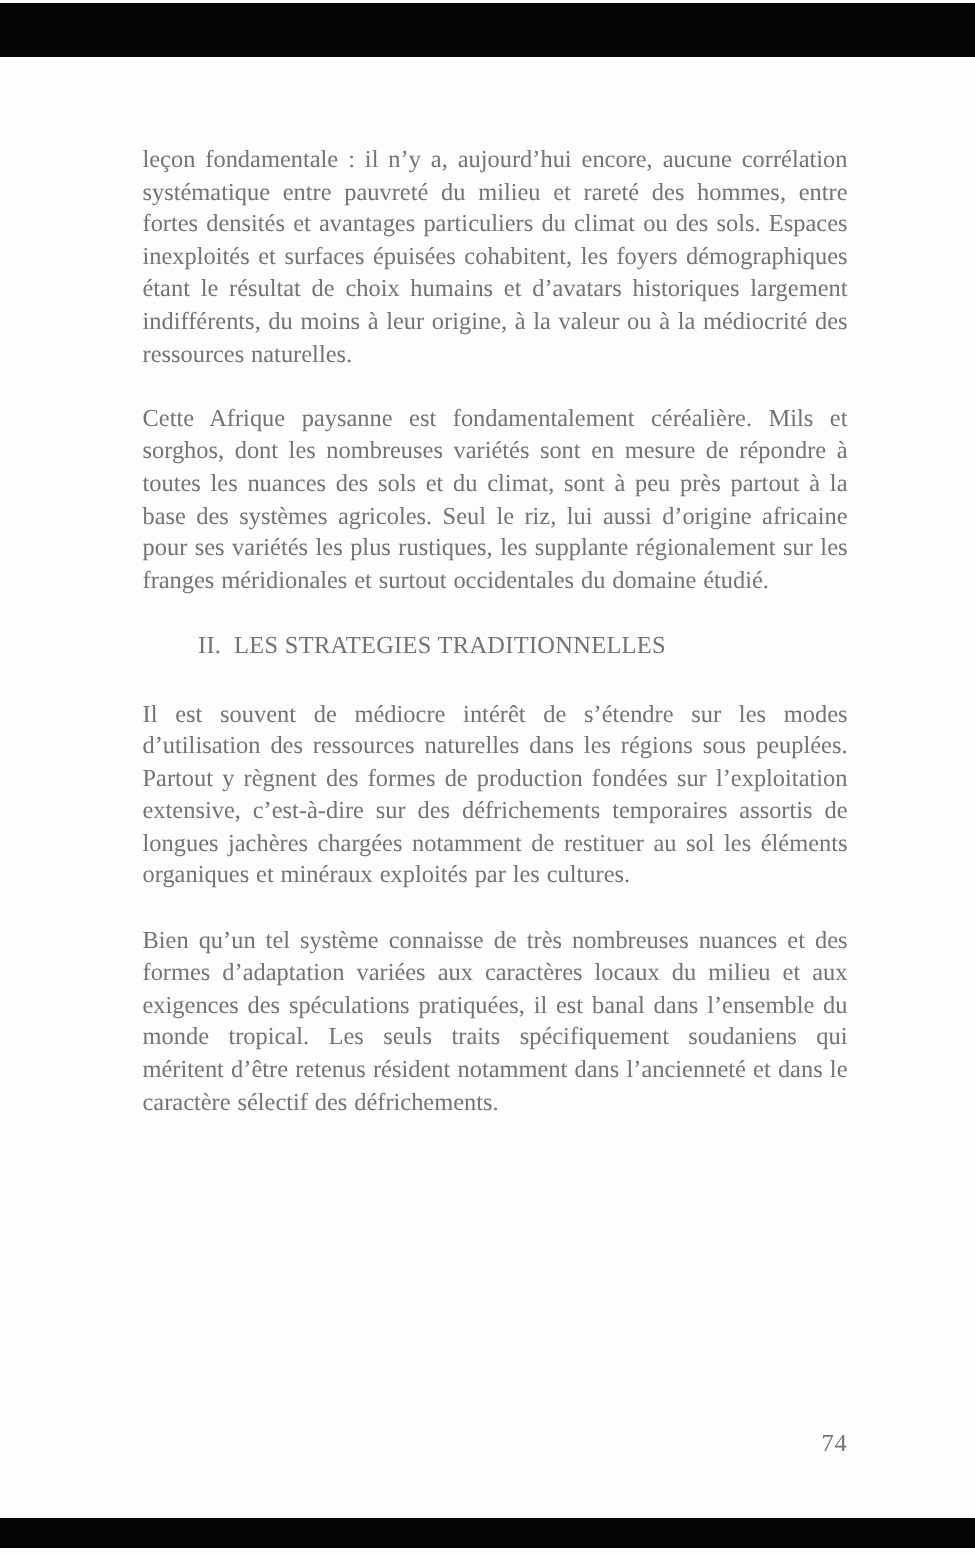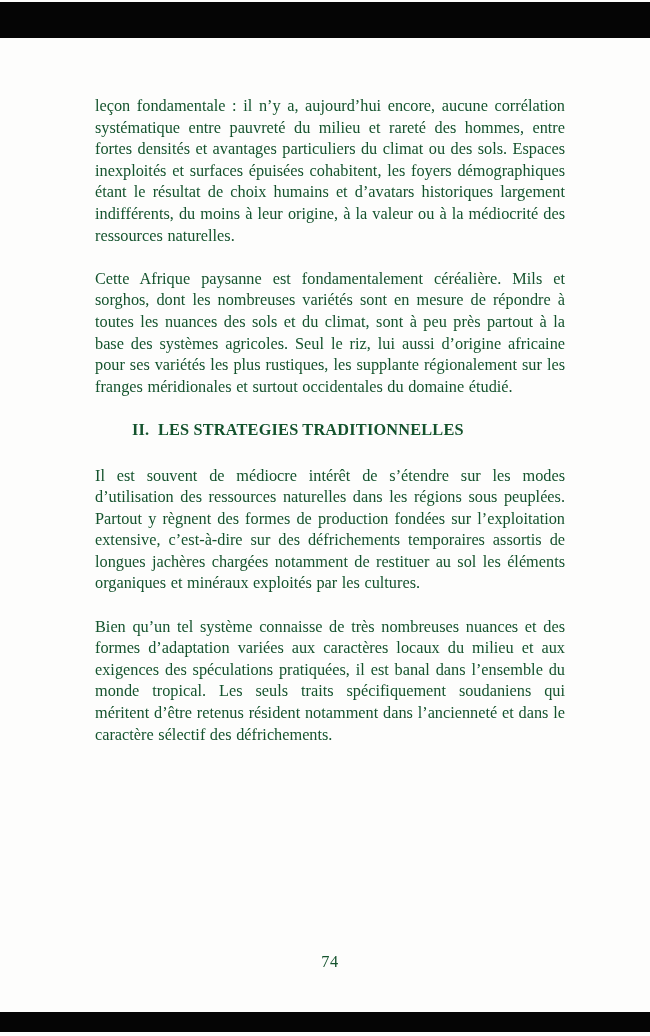--- a/index.html
+++ b/index.html
@@ -7,21 +7,21 @@
     padding: 0;
     background: #ffffff;
   }
   .scan {
     position: relative;
     width: 650px;
     height: 1036px;
     background: #fdfdfc;
     overflow: hidden;
     font-family: "Liberation Serif", "DejaVu Serif", serif;
-    color: #14532d;
+    color: #737373;
   }
   .scan-bar {
     position: absolute;
     left: 0;
     right: 0;
     background: #050505;
   }
   .scan-bar.top { top: 2px; height: 36px; }
   .scan-bar.bottom { bottom: 4px; height: 20px; }
 
@@ -38,31 +38,31 @@
     margin: 0 0 21.6px 0;
     word-spacing: 0.5px;
   }
   .content p.no-gap-after {
     margin-bottom: 0;
   }
   .section-heading {
     margin: 0 0 24px 0;
     padding-left: 37px;
     font-size: 16.3px;
-    font-weight: bold;
+    font-weight: normal;
     text-align: left;
     letter-spacing: 0.2px;
     white-space: pre-wrap;
   }
   .page-number {
     position: absolute;
     top: 952px;
     left: 95px;
     width: 470px;
-    text-align: center;
+    text-align: right;
     font-size: 16.3px;
     letter-spacing: 0.5px;
   }
 </style>
 </head>
 <body>
 
 <div class="scan">
 
   <div class="scan-bar top"></div>

